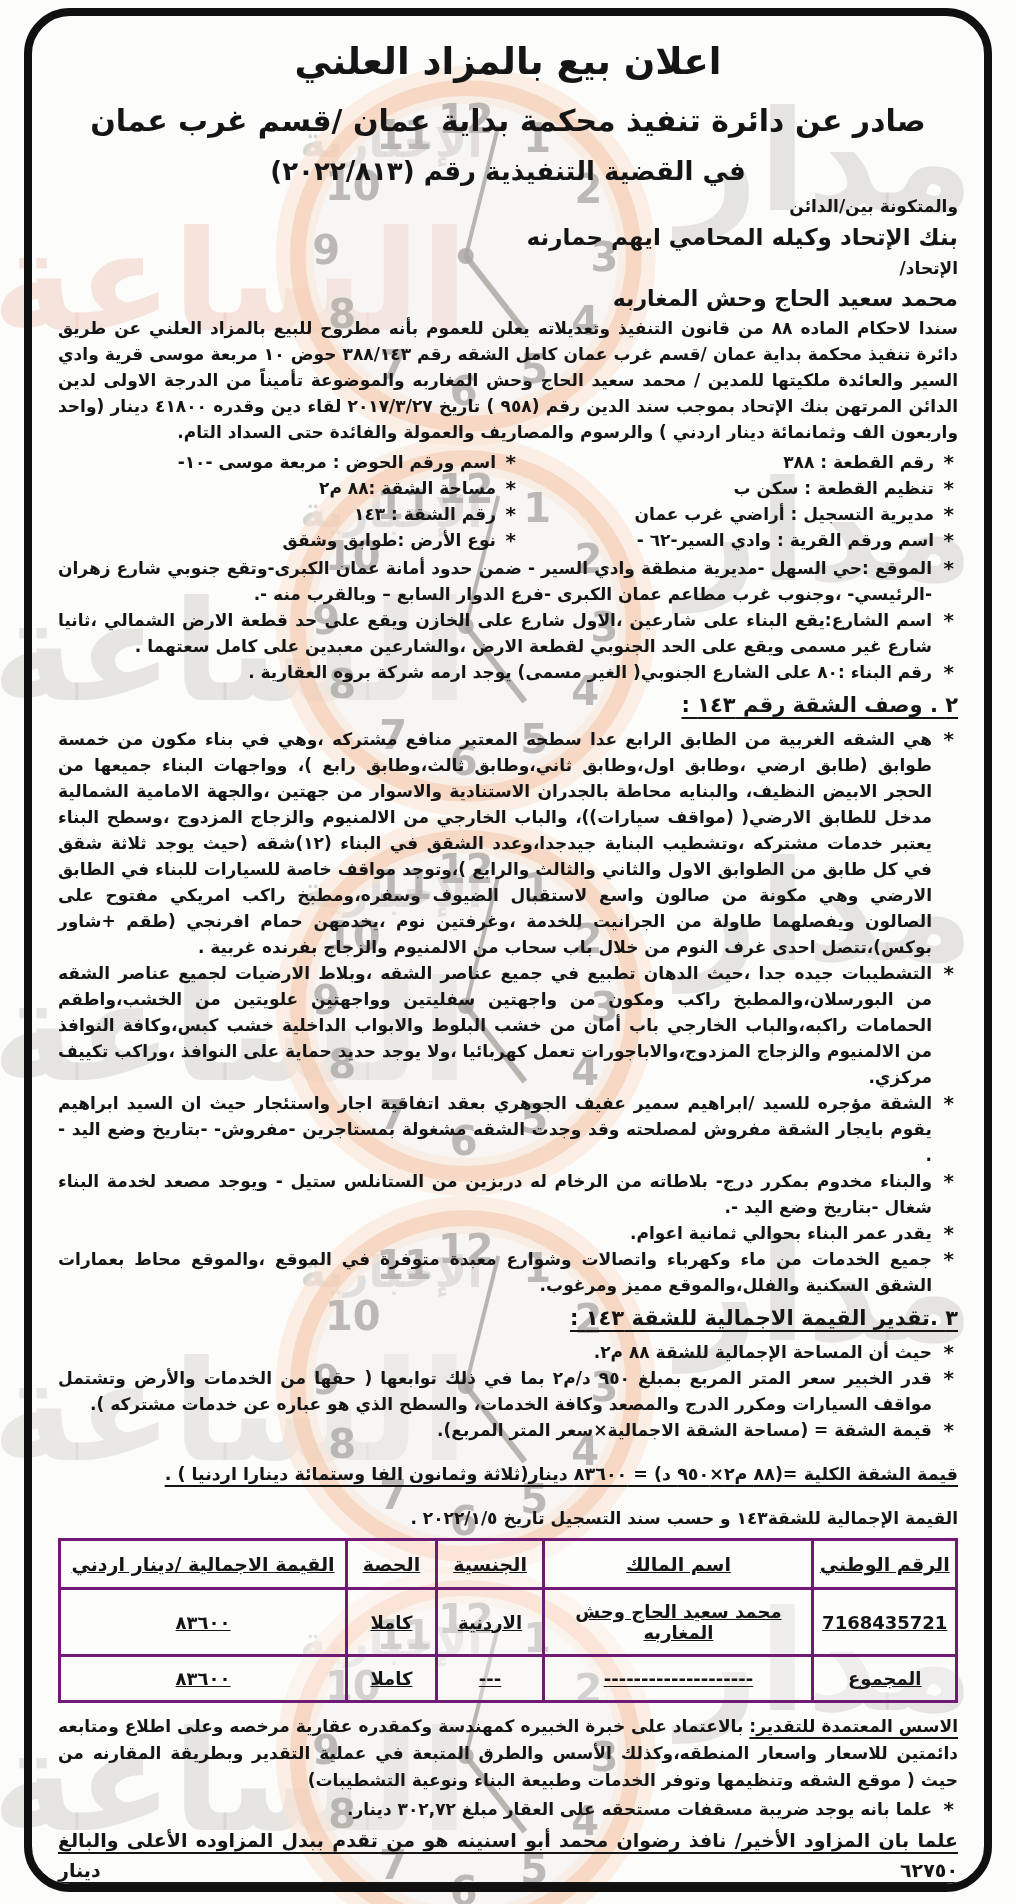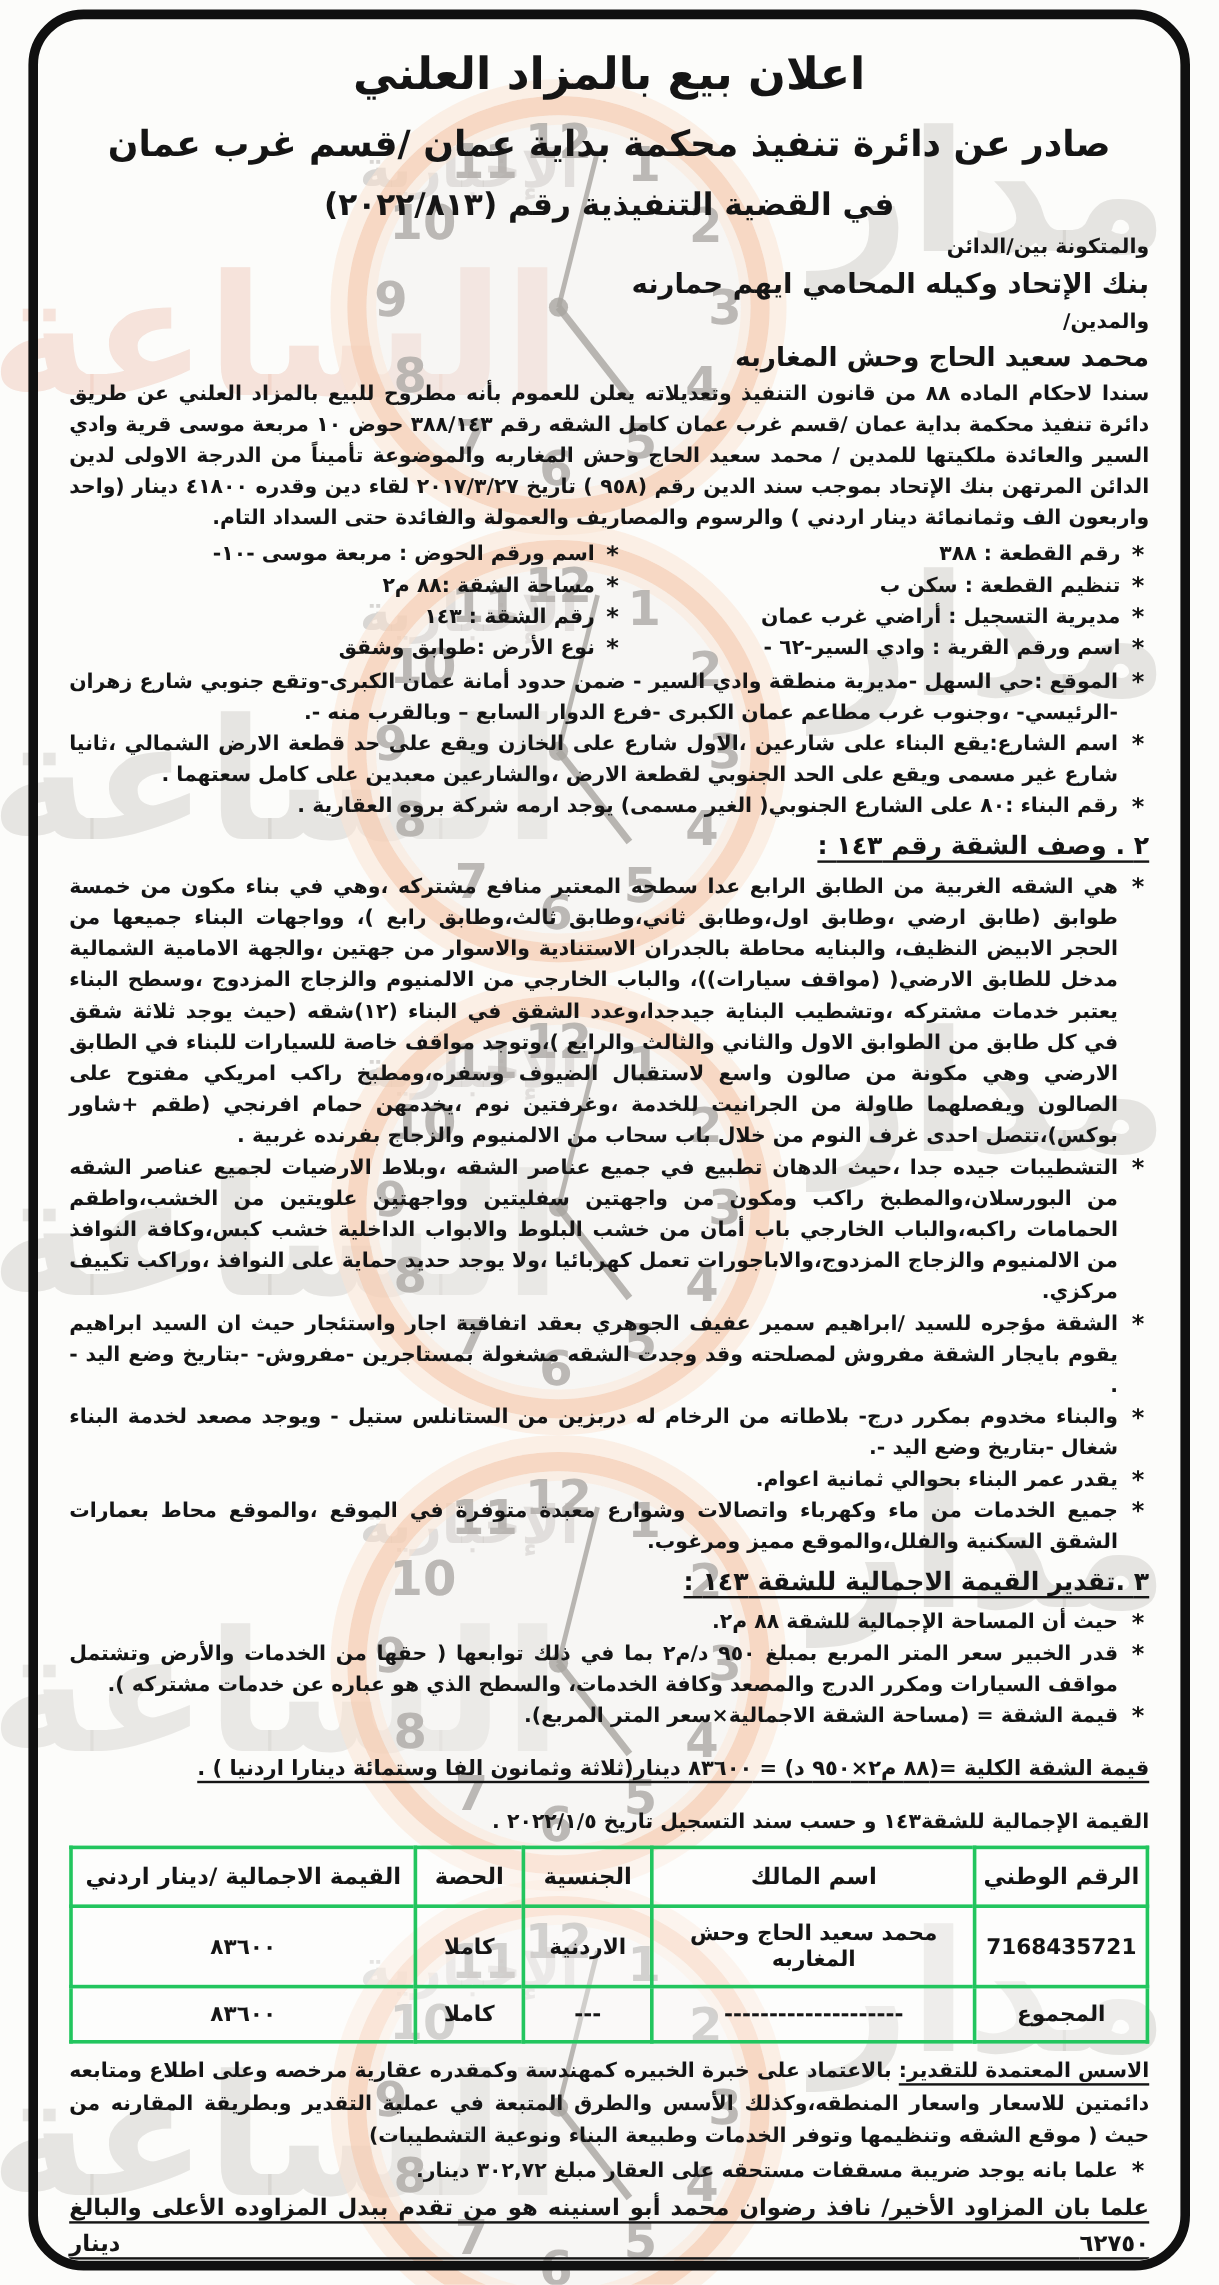--- a/index.html
+++ b/index.html
@@ -63,21 +63,21 @@
   .pair-row .f-right{flex:0 0 46%;position:relative;padding-right:24px;}
   .pair-row .f-left{flex:1;position:relative;padding-right:24px;}
   .pair-row .f-right::before,.pair-row .f-left::before{
     content:"*";position:absolute;right:4px;top:0;font-size:20px;}
   .bullets{margin:0 0 2px;}
   .bullet{font-size:17px;line-height:26px;text-align:justify;position:relative;padding-right:26px;}
   .bullet::before{content:"*";position:absolute;right:4px;top:0;font-size:20px;}
   .total-line{font-size:17.5px;line-height:27px;}
   .registry-line{font-size:17px;line-height:27px;margin:0 0 6px;}
   table{width:100%;border-collapse:collapse;border:3px solid #111;margin:4px 0 10px;background:rgba(255,255,255,.35);}
-  th,td{border:3px solid #22c55e;text-align:center;vertical-align:middle;}
+  th,td{border:3px solid #701a75;text-align:center;vertical-align:middle;text-decoration:underline;}
   th{font-size:19px;padding:12px 4px;}
   td{font-size:18px;padding:11px 4px;}
   th:nth-child(1),td:nth-child(1){width:16%;}
   th:nth-child(2),td:nth-child(2){width:30%;}
   th:nth-child(3),td:nth-child(3){width:12%;}
   th:nth-child(4),td:nth-child(4){width:10%;}
   .basis{font-size:17px;line-height:27px;margin:0;}
   .tax-note{margin-top:2px;}
   .bidder-line{font-size:19px;line-height:30px;margin-top:3px;text-align:justify;text-align-last:justify;}
 </style>
@@ -197,21 +197,21 @@
   </div>
 </div>
 
 <div class="sheet">
   <h1>اعلان بيع بالمزاد العلني</h1>
   <h2>صادر عن دائرة تنفيذ محكمة بداية عمان /قسم غرب عمان</h2>
   <h3>في القضية التنفيذية رقم (٢٠٢٢/٨١٣)</h3>
 
   <p class="side-label">والمتكونة بين/الدائن</p>
   <p class="party">بنك الإتحاد وكيله المحامي ايهم حمارنه</p>
-  <p class="side-label">والمدين/</p>
+  <p class="side-label">الإتحاد/</p>
   <p class="party debtor">محمد سعيد الحاج وحش المغاربه</p>
 
   <p class="intro just">سندا لاحكام الماده ٨٨ من قانون التنفيذ وتعديلاته يعلن للعموم بأنه مطروح للبيع بالمزاد العلني عن طريق دائرة تنفيذ محكمة بداية عمان /قسم غرب عمان كامل الشقه رقم ٣٨٨/١٤٣ حوض ١٠ مربعة موسى قرية وادي السير والعائدة ملكيتها للمدين / محمد سعيد الحاج وحش المغاربه والموضوعة تأميناً من الدرجة الاولى لدين الدائن المرتهن بنك الإتحاد بموجب سند الدين رقم (٩٥٨ ) تاريخ ٢٠١٧/٣/٢٧ لقاء دين وقدره ٤١٨٠٠ دينار (واحد واربعون الف وثمانمائة دينار اردني ) والرسوم والمصاريف والعمولة والفائدة حتى السداد التام.</p>
 
   <div class="pairs">
       <div class="pair-row">
         <span class="f-right">رقم القطعة : ٣٨٨</span>
         <span class="f-left">اسم ورقم الحوض : مربعة موسى -١٠-</span>
       </div>
       <div class="pair-row">

